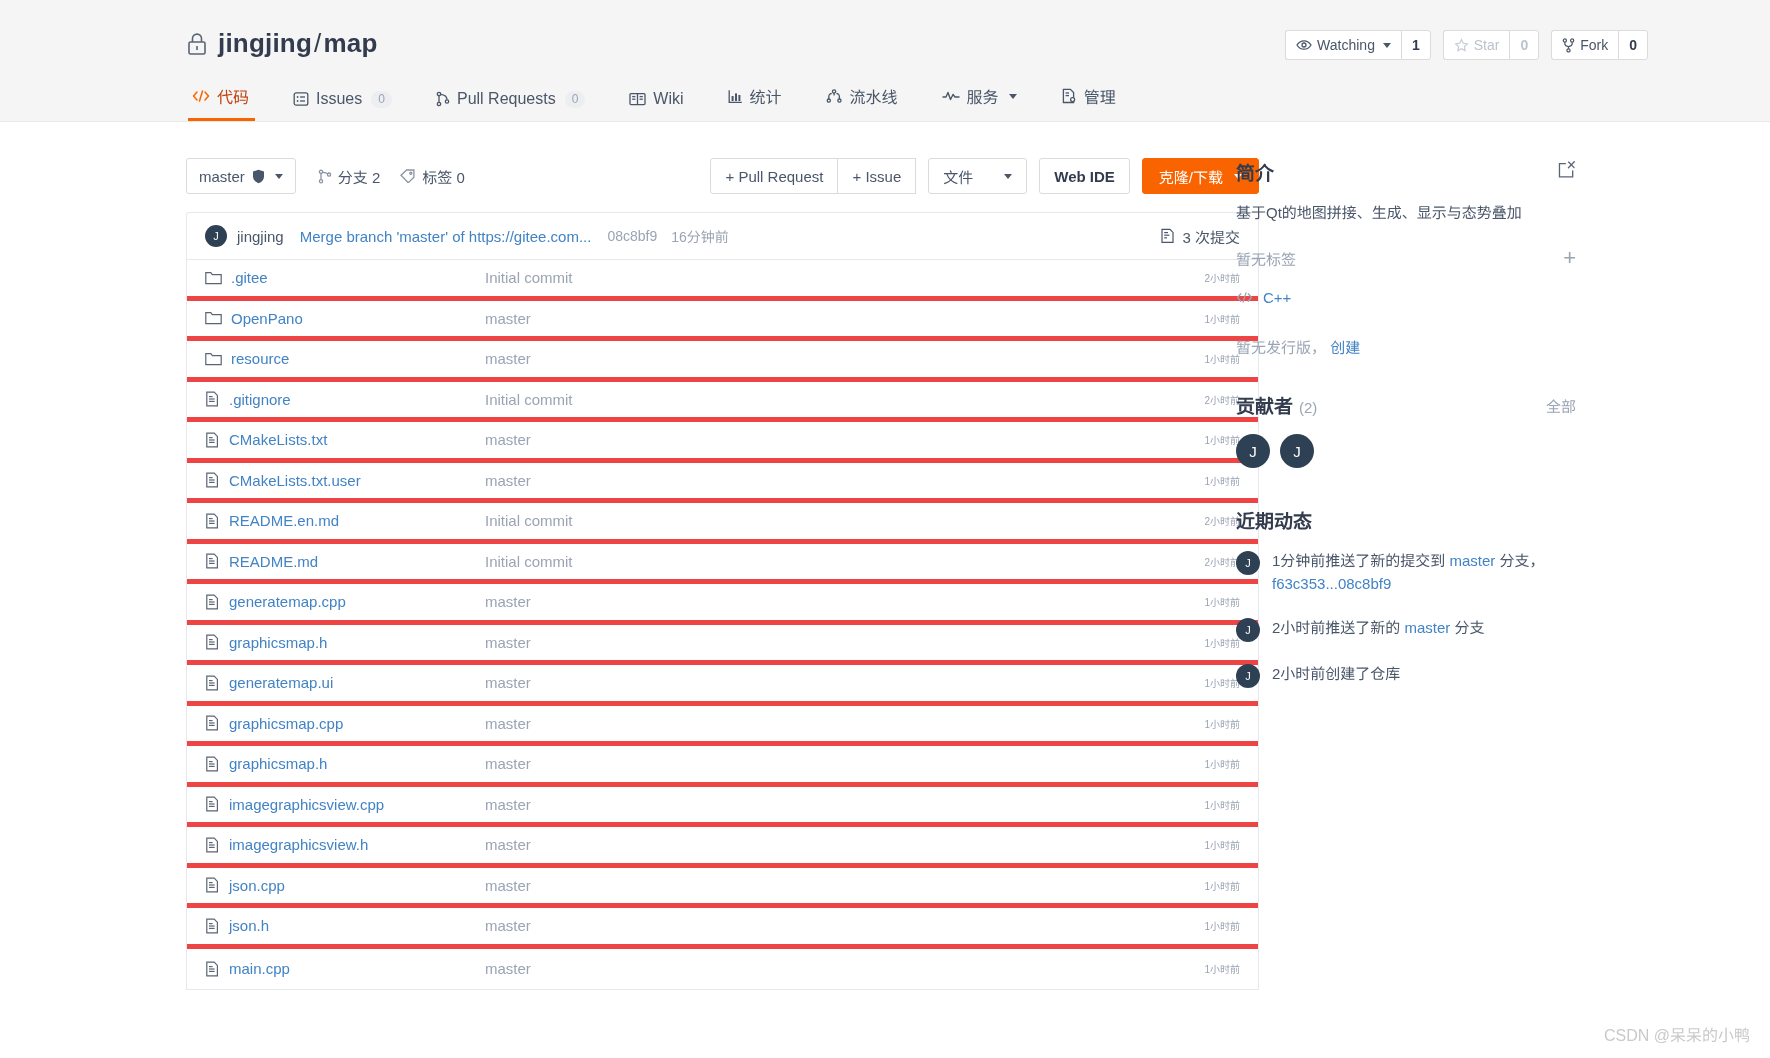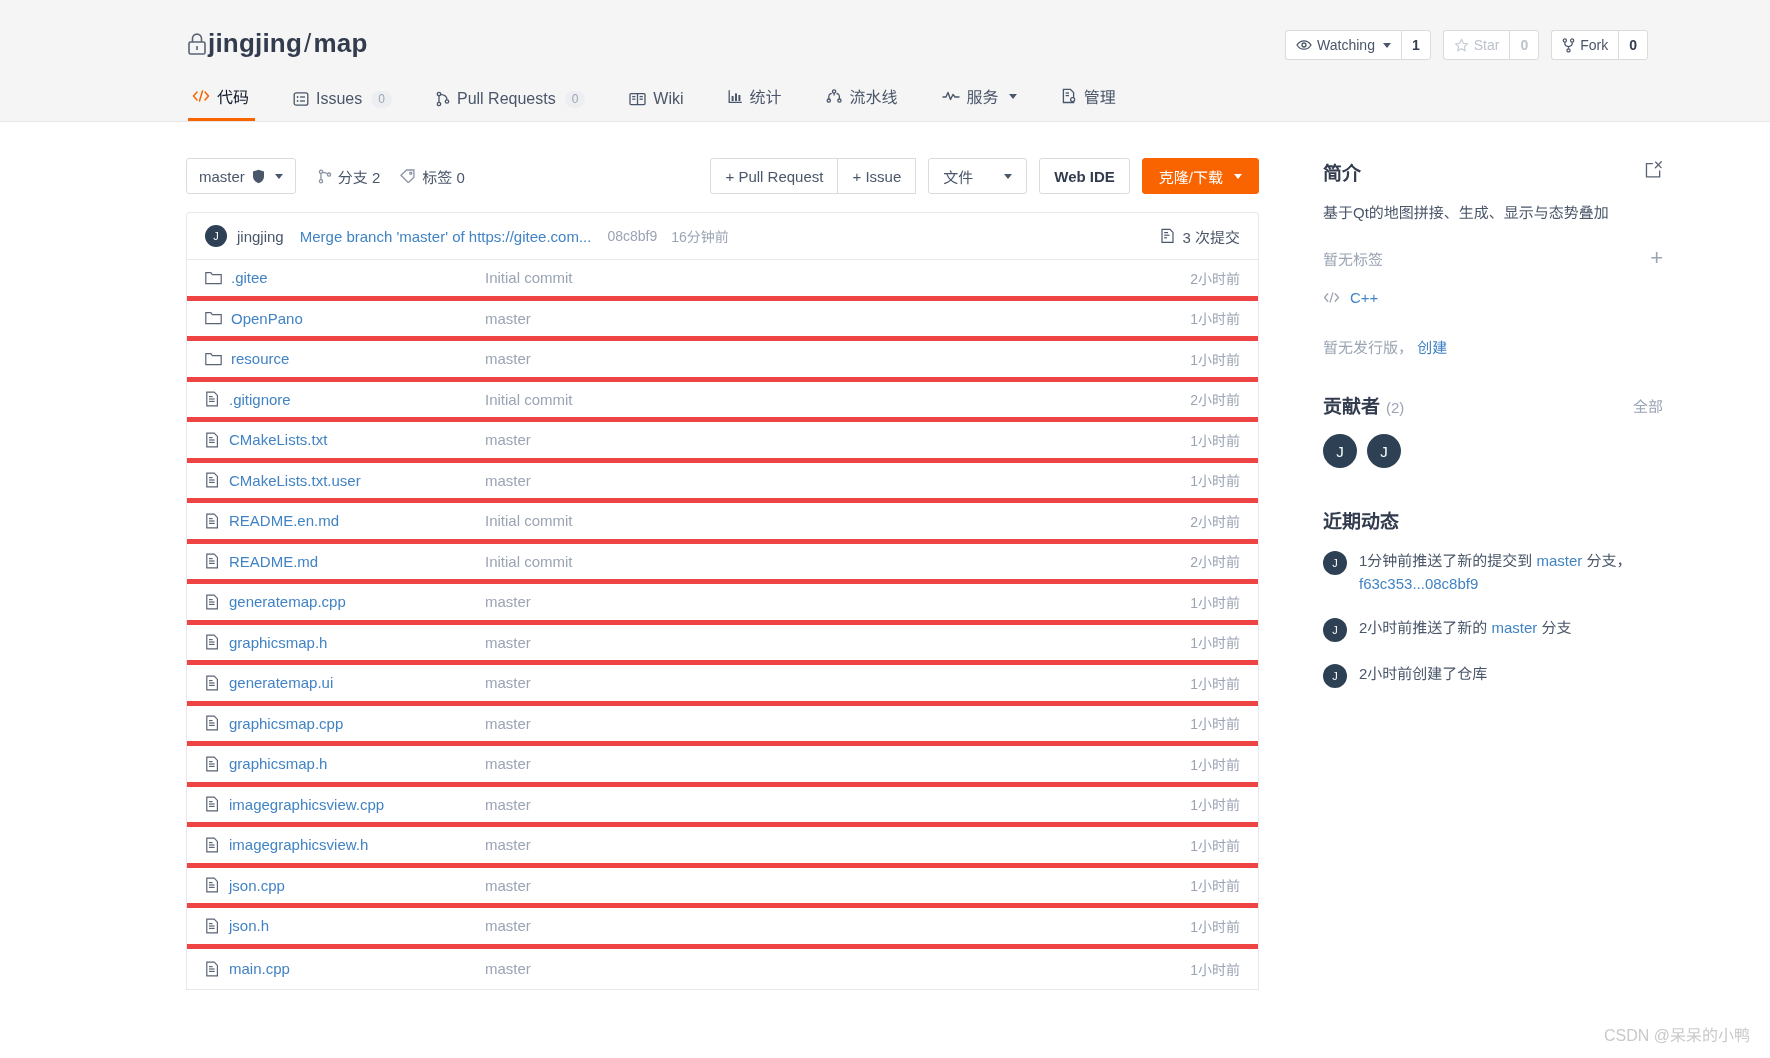--- a/index.html
+++ b/index.html
@@ -16,21 +16,21 @@
 
   
   .header {
     position: relative;
     height: 122px;
     background: #f5f5f5;
     border-bottom: 1px solid #e8e8e8;
   }
   .repo-title-row {
     position: absolute; left: 186px; top: 28px;
-    display: flex; align-items: center; 
+    display: flex; align-items: center; gap: 10px;
   }
   .lock-icon { width: 22px; height: 24px; display:block; }
   .repo-title {
     font-size: 26px; font-weight: bold; color: #333c4e;
     letter-spacing: .2px; white-space: nowrap;
   }
   .repo-title .sep { color:#333c4e; font-weight: normal; margin: 0 2px; }
   .repo-title .name { color:#333c4e; }
 
   
@@ -59,36 +59,36 @@
     position: absolute; left: 186px; bottom: 0;
     display: flex; align-items: flex-end; gap: 0;
   }
   .nav-item {
     display: flex; align-items: center; gap: 7px;
     padding: 0 22px 13px 22px;
     font-size: 16px; color: #4a5669; cursor: pointer;
     position: relative; white-space: nowrap;
   }
   .nav-item:first-child { padding-left: 6px; }
-  .nav-item.active { color: #0f172a; }
+  .nav-item.active { color: #c2410c; }
   .nav-item.active::after {
     content:""; position:absolute; left: 2px; right: 16px; bottom: 0;
     height: 3px; background:#fa6400;
   }
   .nav-badge {
     background: #eceef1; color: #9ba4b4; border-radius: 10px;
     font-size: 12px; padding: 1px 7px; line-height: 15px; margin-left:2px;
   }
   .ico { display:inline-flex; align-items:center; justify-content:center; }
   .content {
     position: absolute; left: 186px; top: 158px;
     width: 1073px;
   }
   .sidebar {
-    position: absolute; left: 1323px; top: 158px; width: 340px;
+    position: absolute; left: 1236px; top: 158px; width: 340px;
   }
 
   
   .toolbar { display:flex; align-items:center; height: 36px; position:relative; }
   .branch-select {
     display:flex; align-items:center; gap:7px;
     border:1px solid #dbdbdb; border-radius:3px; background:#fff;
     height: 36px; padding: 0 12px; font-size: 15px; color:#4a5669;
   }
   .branch-meta { display:flex; align-items:center; gap:20px; margin-left:22px; font-size:15px; color:#4a5669; }
@@ -136,21 +136,21 @@
   .file-row {
     display:flex; align-items:center; height:40.5px;
     border-bottom:5px solid #ef4444; padding: 0 18px;
   }
   .file-row:last-child { border-bottom:none; }
   .file-name {
     width: 280px; display:flex; align-items:center; gap:9px;
     font-size:15px; color:#4183c4; white-space:nowrap; overflow:hidden;
   }
   .file-commit { flex:1; font-size:15px; color:#9ba4b4; }
-  .file-time { font-size:14px; color:#9ba4b4; text-align:right; white-space:nowrap; }
+  .file-time { font-size:10px; color:#9ba4b4; text-align:right; white-space:nowrap; }
 
   
   .sb-section { margin-bottom: 4px; position:relative; }
   .sb-title {
     font-size:19px; font-weight:bold; color:#333c4e; margin:0 0 16px 0;
     display:flex; align-items:baseline; gap:6px;
   }
   .sb-title .count { font-size:15px; font-weight:normal; color:#9ba4b4; }
   .sb-edit { position:absolute; right:0; top:2px; }
   .sb-desc { font-size:15px; color:#4a5669; line-height:1.6; margin-bottom:22px; }

